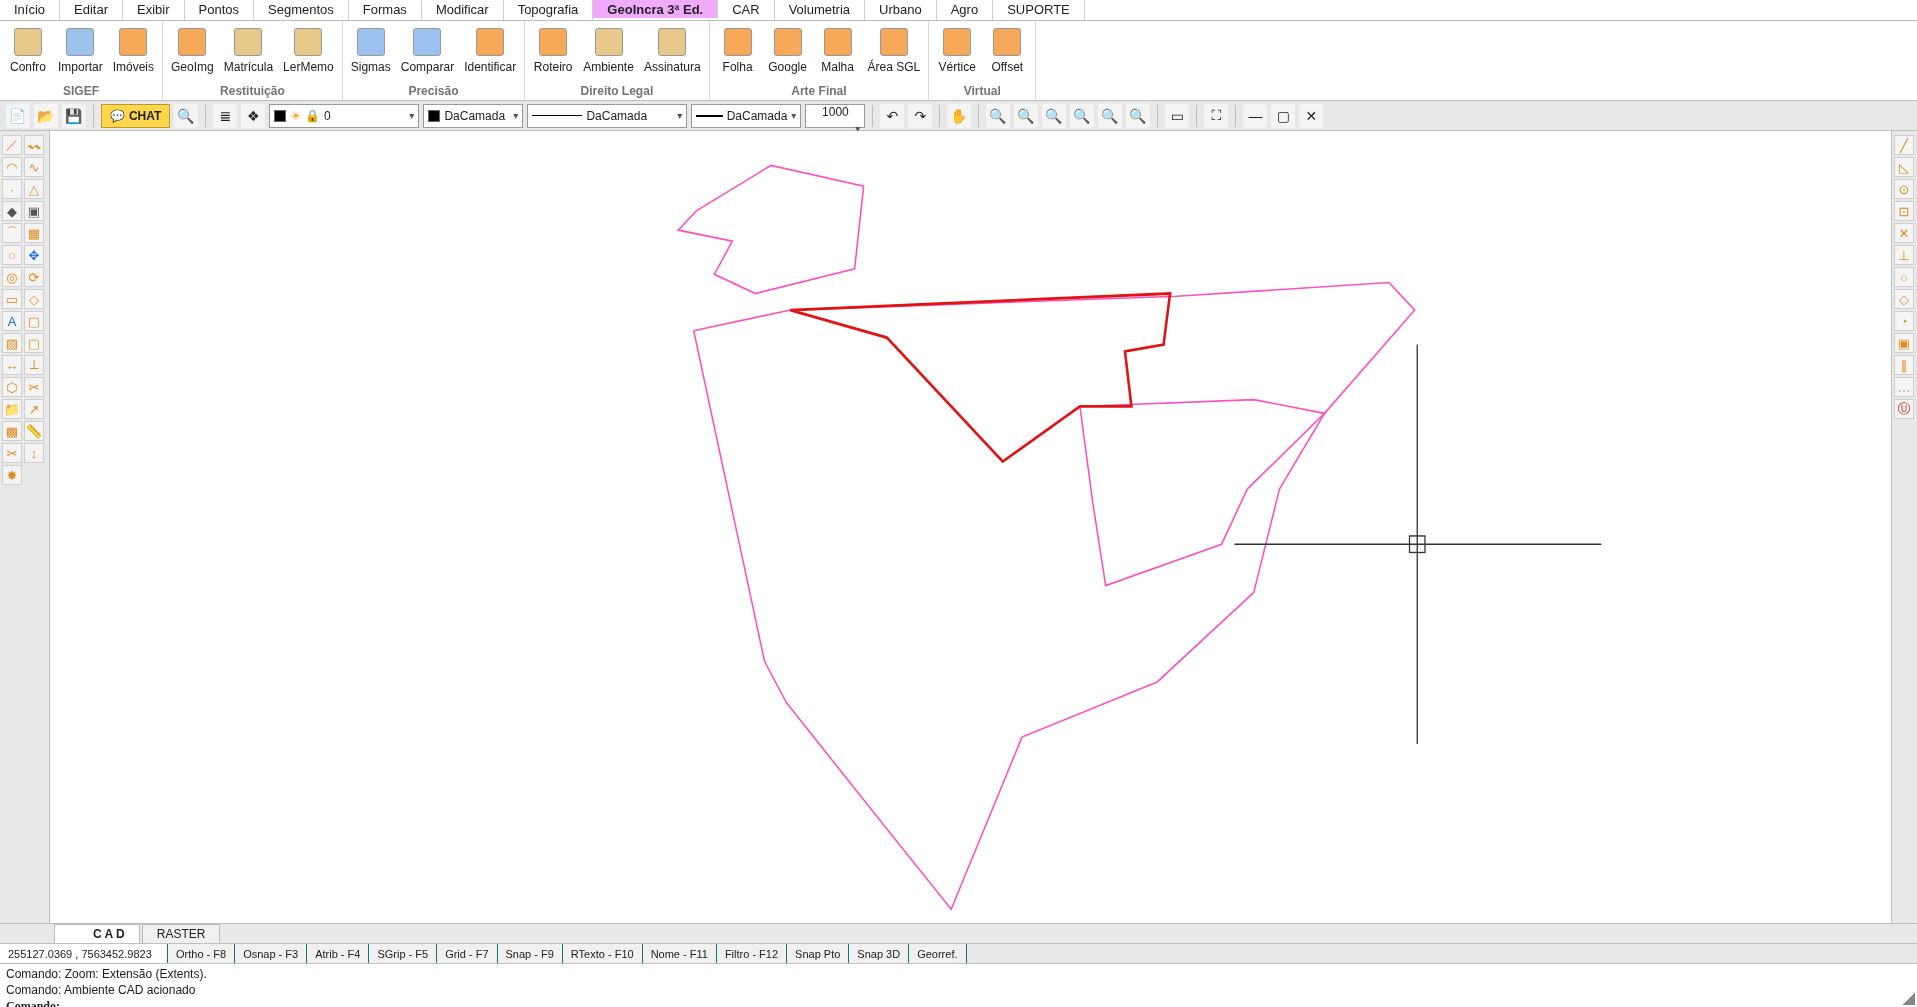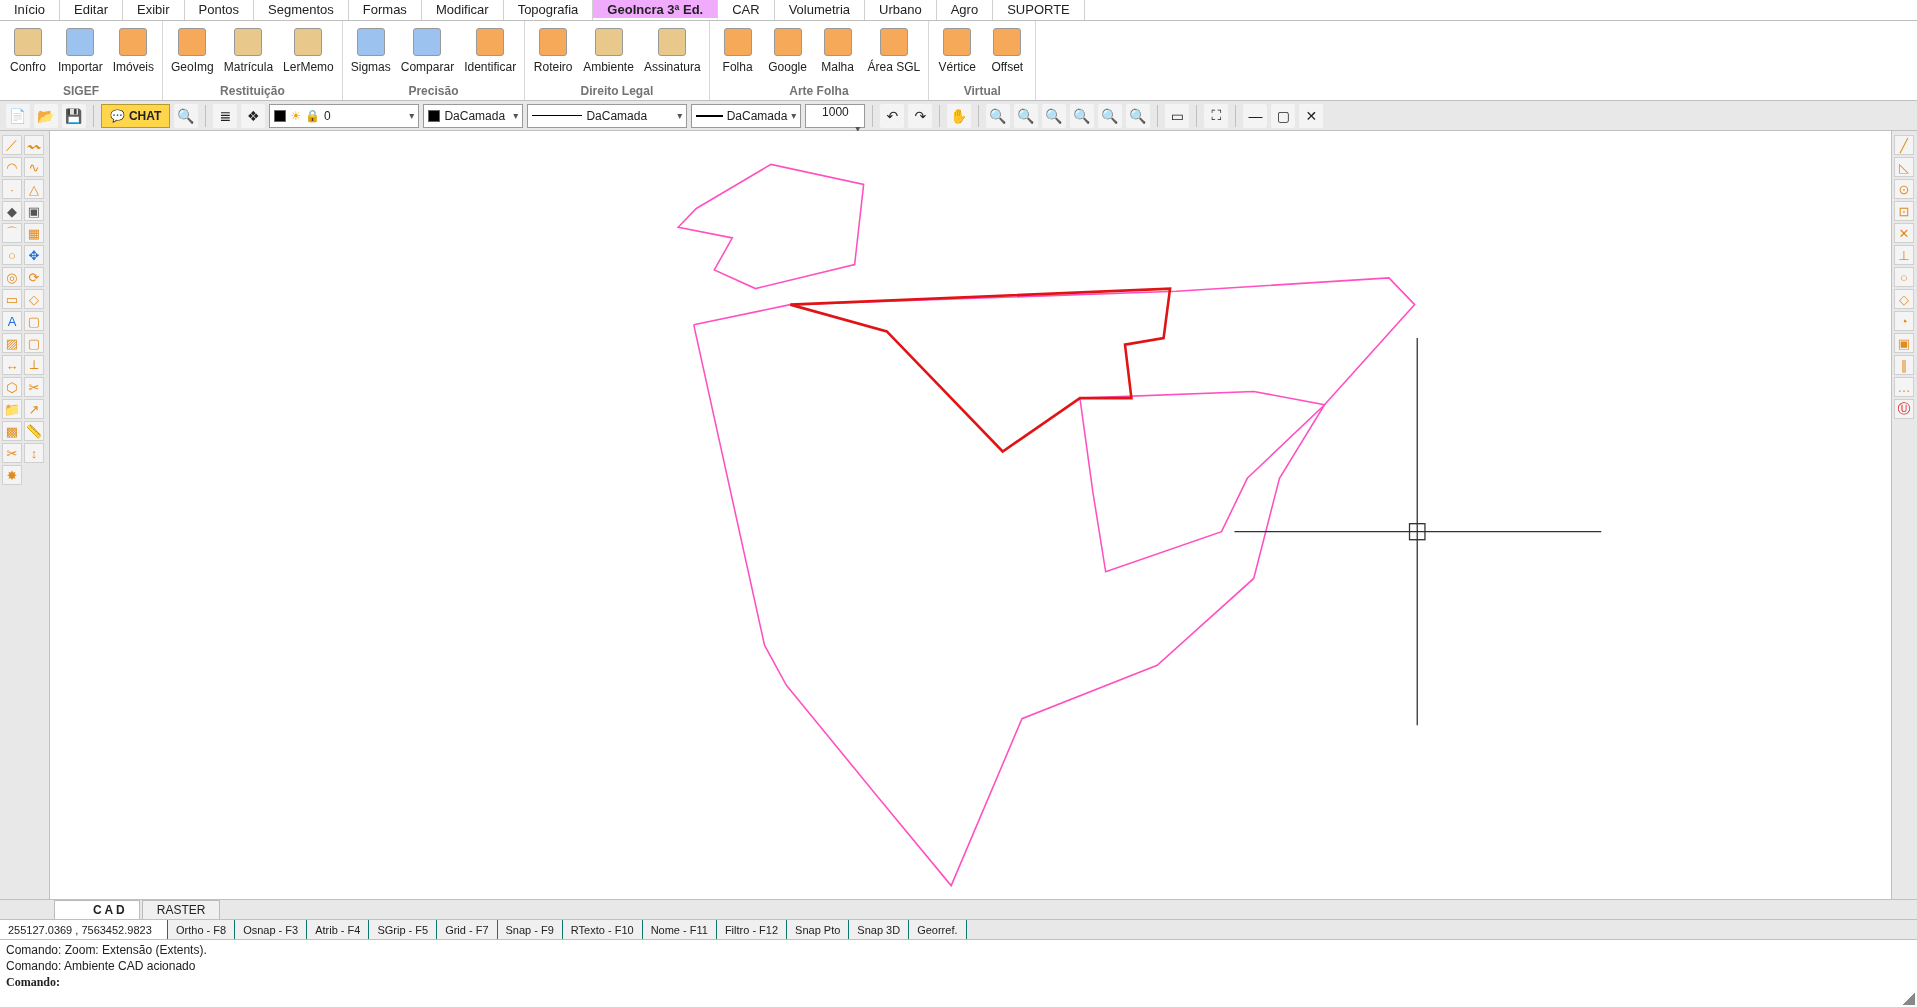--- a/index.html
+++ b/index.html
@@ -165,21 +165,21 @@
   border-top:1px solid #c0c0c0; font-size:11px; gap:0;
 }
 .status-cell {
   border-right:1px solid #0f766e; padding:0 8px; height:100%; display:flex; align-items:center;
   background:#f0f0f0;
 }
 .status-cell.coord { min-width:168px; background:#fff; }
 
 .cmd-log {
   background:#fff; border-top:1px solid #c0c0c0; font-size:12px; padding:2px 6px;
-  height: 68px; overflow:hidden; position:relative;
+  height: 44px; overflow:hidden; position:relative;
 }
 .cmd-log .line { line-height:16px; }
 .cmd-log .line.bold { font-weight:bold;font-family:Liberation Serif, serif; }
 .cmd-log .resize-grip { position:absolute; right:2px; bottom:2px; width:12px; height:12px;
   background:linear-gradient(135deg, transparent 50%, #888 50%); }
 
 
 .line-sample { width:50px; height:0; border-top:1px solid #000; }
 .lwt-sample { width:40px; height:0; border-top:2px solid #000; }
 </style>
@@ -321,21 +321,21 @@
           </div>
           <div class="lbl">Malha</div>
         </div>
       <div class="ribbon-btn wide">
           <div class="ric">
             <span class="ic orange"></span>
           </div>
           <div class="lbl">Área SGL</div>
         </div>
     </div>
-    <div class="ribbon-group-title">Arte Folha</div>
+    <div class="ribbon-group-title">Arte Final</div>
   </div>
 
   <div class="ribbon-group">
     <div class="ribbon-group-items">
       <div class="ribbon-btn">
           <div class="ric">
             <span class="ic orange"></span>
           </div>
           <div class="lbl">Vértice</div>
         </div>

